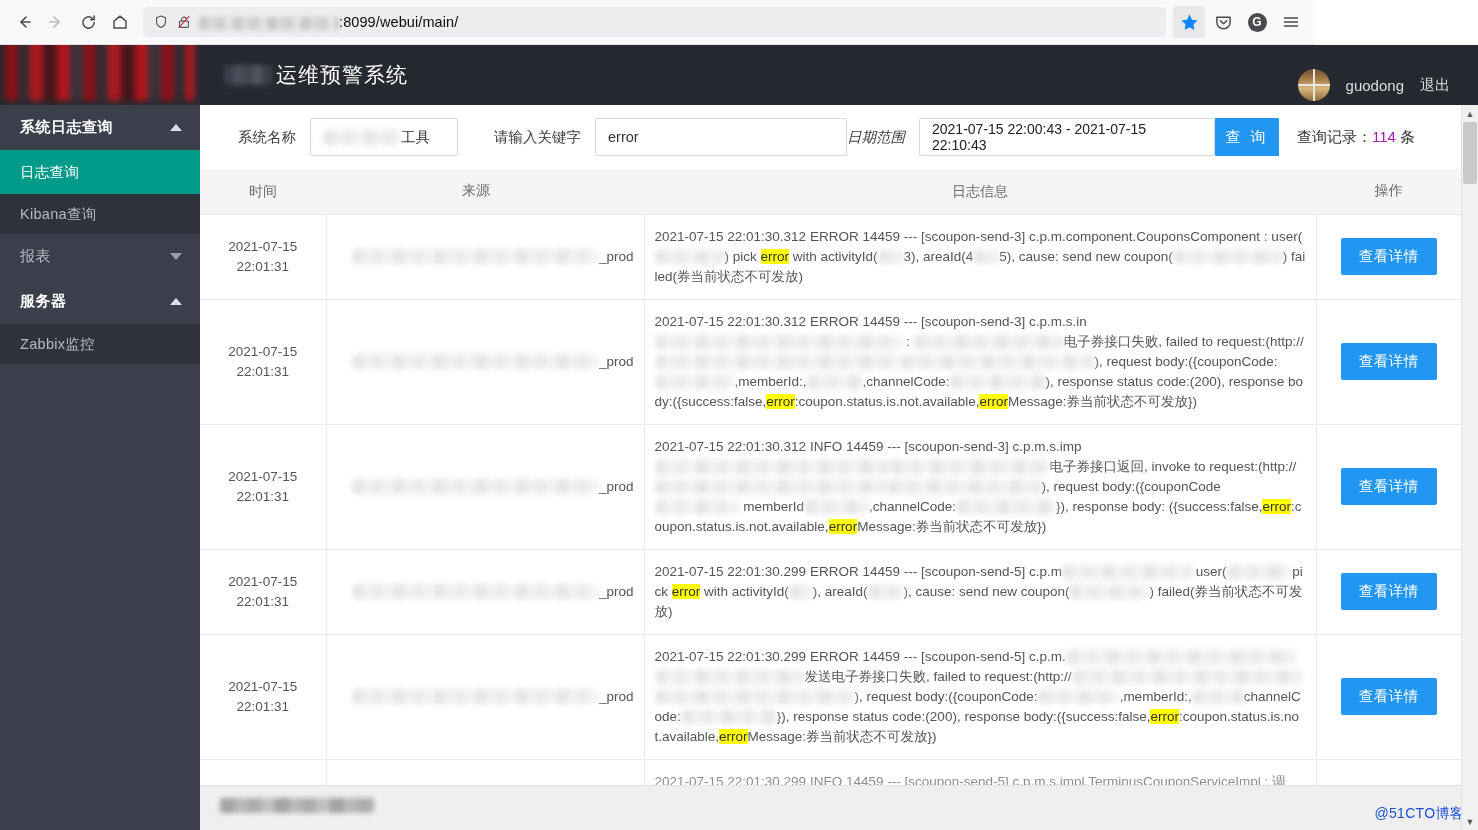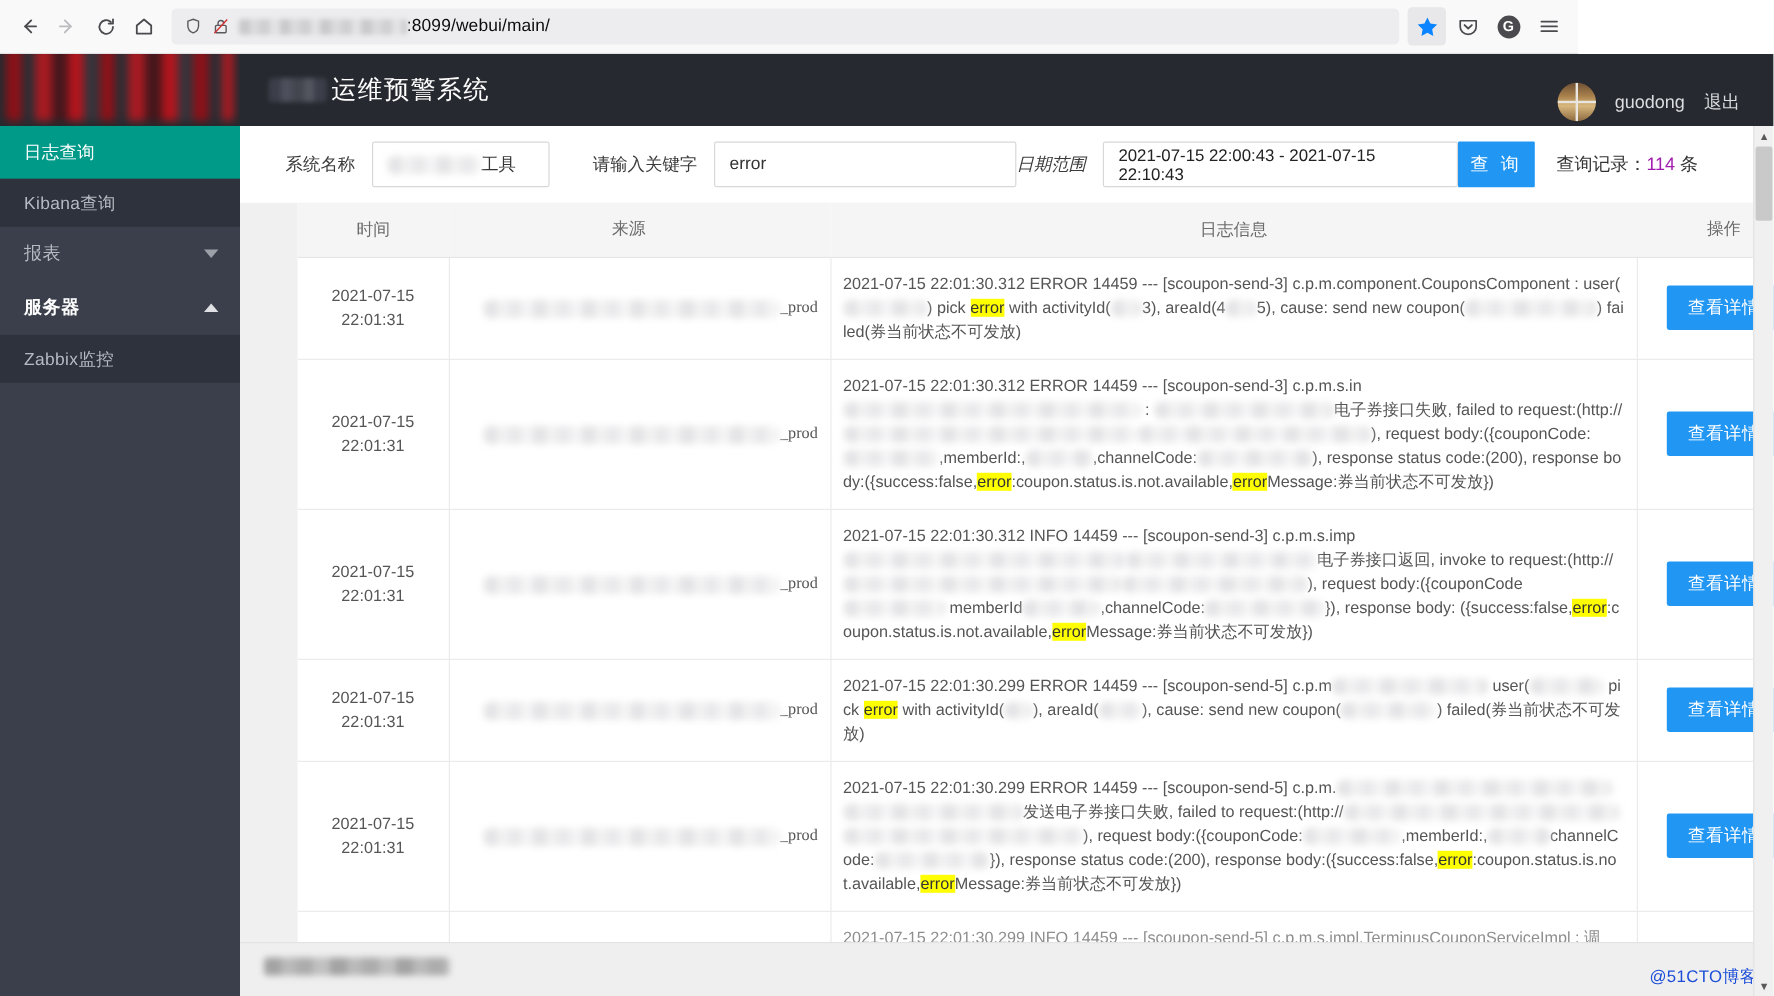--- a/index.html
+++ b/index.html
@@ -140,33 +140,33 @@
   .f-input.date { width: 296px; font-size: 14px; color: #222; }
   .btn-query {
     height: 38px; width: 64px; background: #2196f3; color: #fff; border: none;
     font-size: 15px; letter-spacing: 3px; display: flex; align-items: center;
     justify-content: center; cursor: pointer; border-radius: 1px;
   }
   .count-wrap { margin-left: 18px; font-size: 15px; color: #333; white-space: nowrap; }
   .count-num { color: #a21caf; font-weight: normal; }
 
   
-  .table-scroll { flex: 1 1 auto; overflow: hidden; background: #fff; position: relative; margin-left: 48px; }
+  .table-scroll { flex: 1 1 auto; overflow: hidden; background: #fff; position: relative; }
   table.logtable { width: 1261px; border-collapse: collapse; table-layout: fixed; }
   table.logtable th {
     background: #f5f5f5; color: #6b6b6b; font-size: 14px; font-weight: normal;
     height: 45px; border-bottom: 1px solid #e6e6e6; text-align: center;
   }
   table.logtable td {
     border-bottom: 1px solid #ebebeb; border-right: 1px solid #ebebeb;
     vertical-align: middle; padding: 12px 10px; font-size: 13.5px; color: #555;
   }
   table.logtable td:last-child { border-right: none; }
   .col-time { width: 126px; text-align: center; line-height: 20px; }
-  .col-src { width: 318px; text-align: right; padding-right: 18px; color: #4a4a4a; font-family: Liberation Serif, serif; }
+  .col-src { width: 318px; text-align: right; padding-right: 18px; color: #4a4a4a; }
   .col-msg { width: 672px; line-height: 20px; color: #5a5a5a; word-break: break-all; }
   .col-act { width: 145px; text-align: center; }
   .hl { background: #ffff00; color: #333; }
   .btn-detail {
     display: inline-block; background: #2196f3; color: #fff; font-size: 14.5px;
     padding: 9px 18px; border-radius: 2px; cursor: pointer; letter-spacing: .5px;
   }
 
   
   .bottom-bar {
@@ -279,20 +279,24 @@
   <div class="header-right">
     <div class="avatar"></div>
     <span class="username">guodong</span>
     <span class="logout">退出</span>
   </div>
 </div>
 
 <div class="body-wrap">
 
   <div class="sidebar">
+    <div class="side-group">
+      <span>系统日志查询</span>
+      <span class="caret up"></span>
+    </div>
     <div class="side-item active">
       <span>日志查询</span>
     </div>
     <div class="side-item sub">
       <span>Kibana查询</span>
     </div>
     <div class="side-group" style="font-weight:normal;color:#b6bac2;">
       <span>报表</span>
       <span class="caret down"></span>
     </div>

